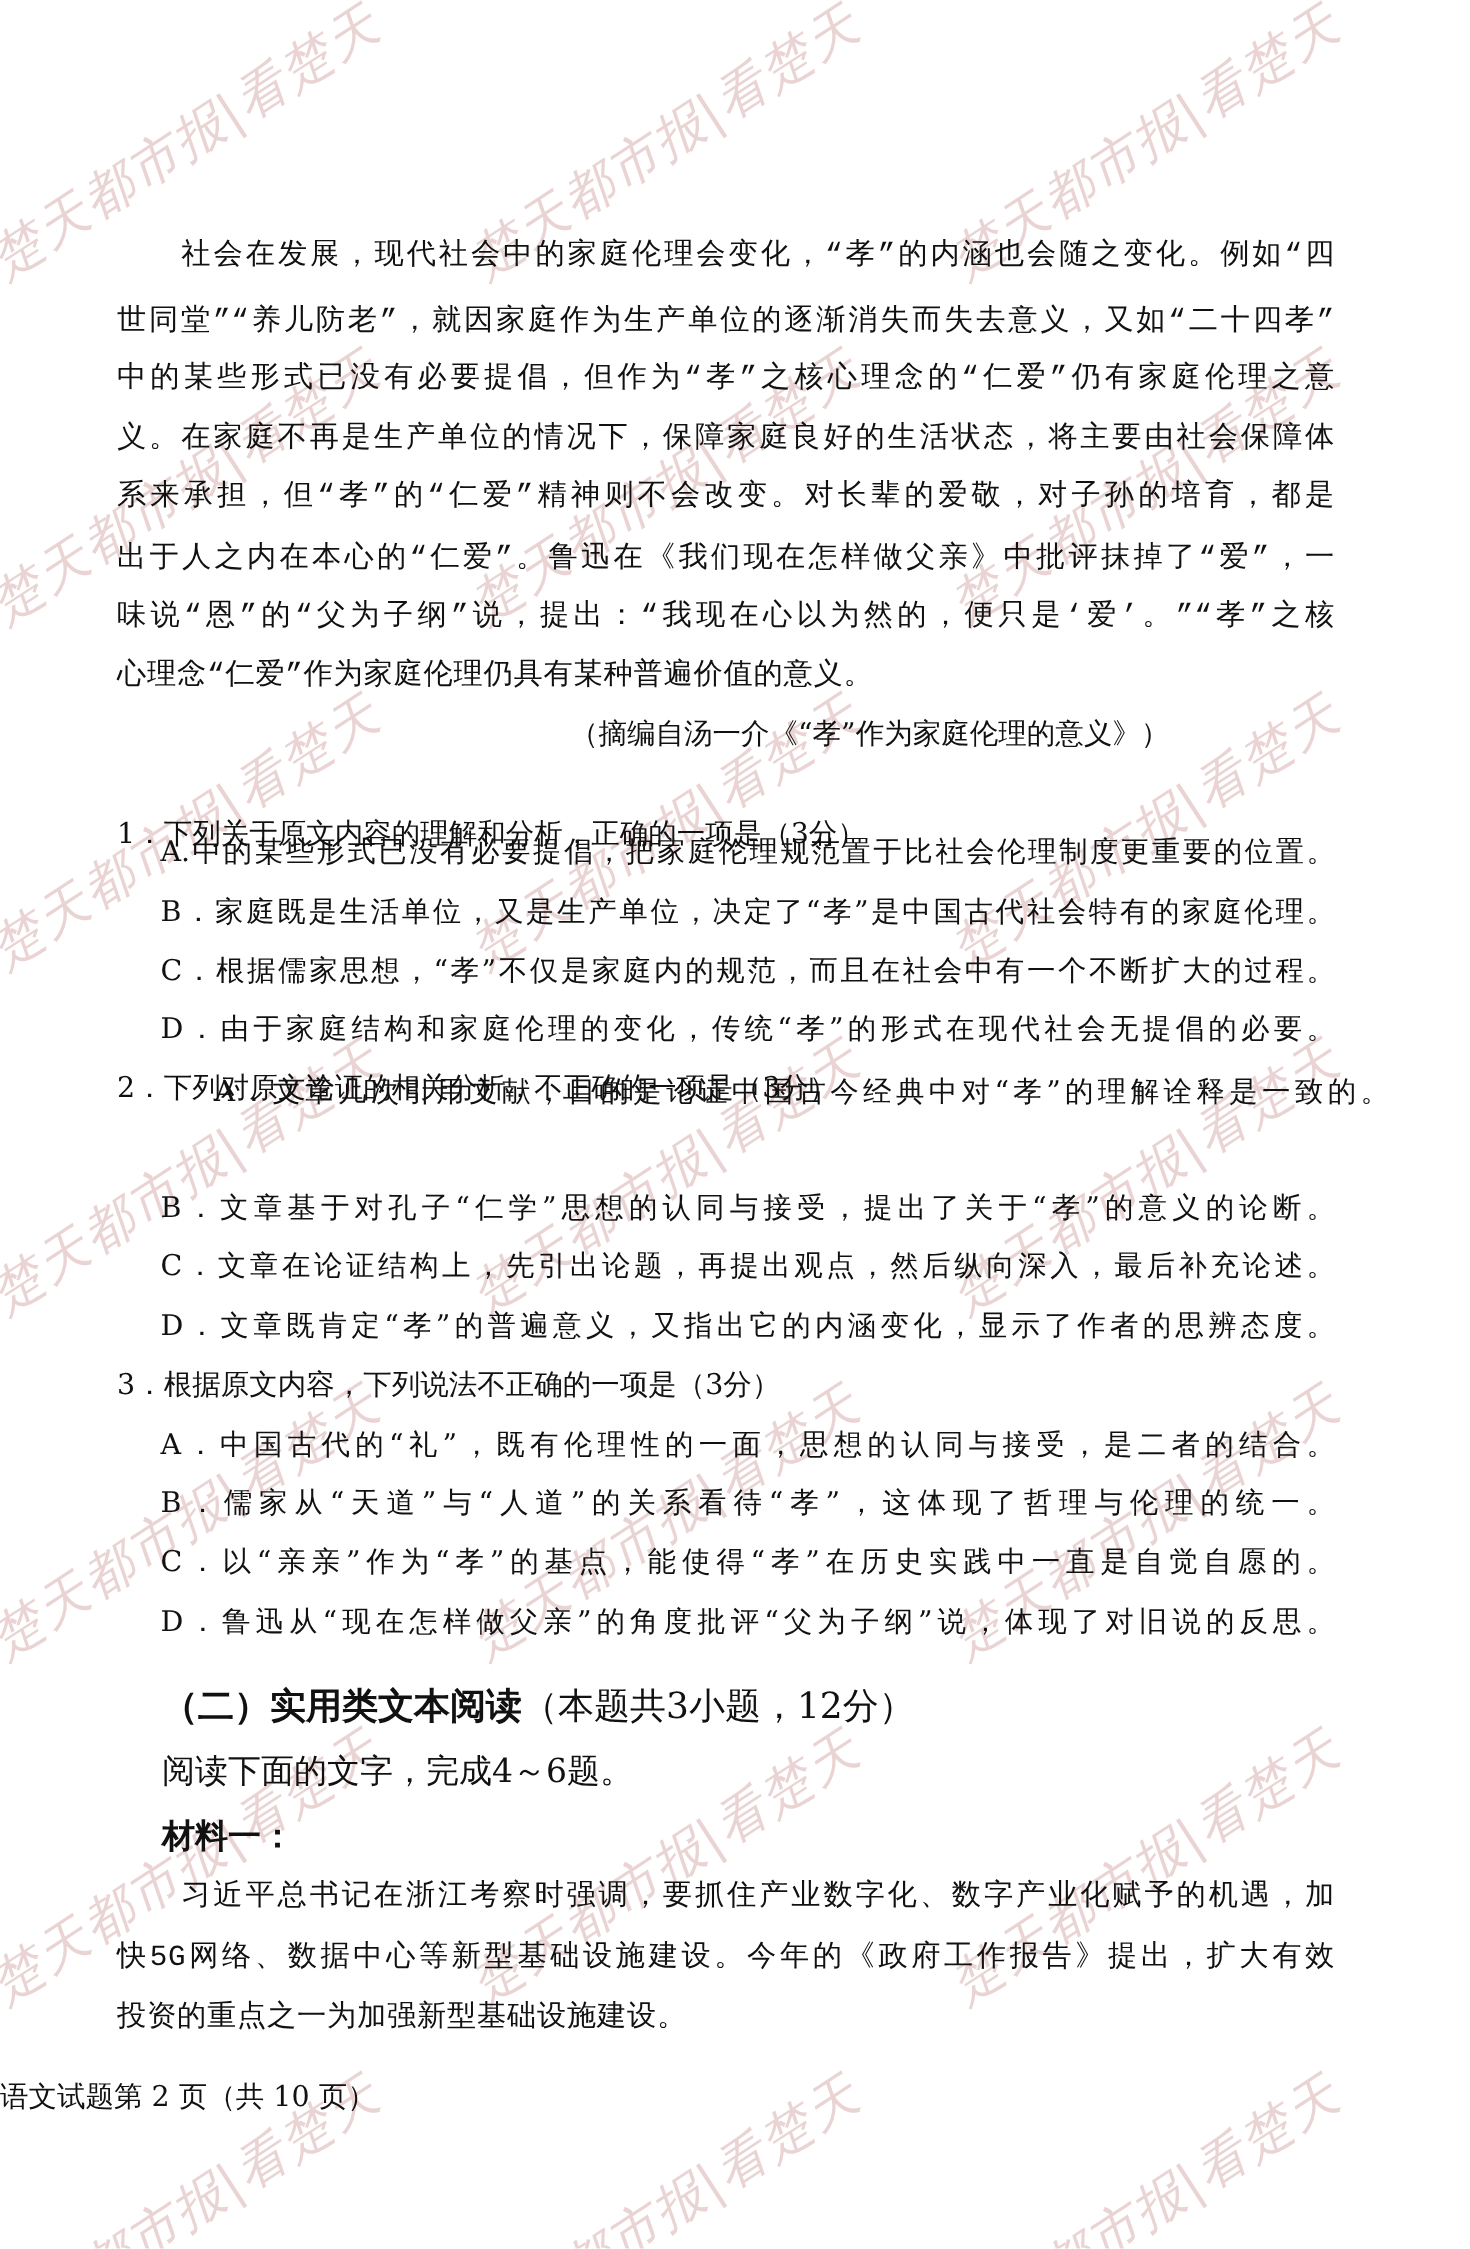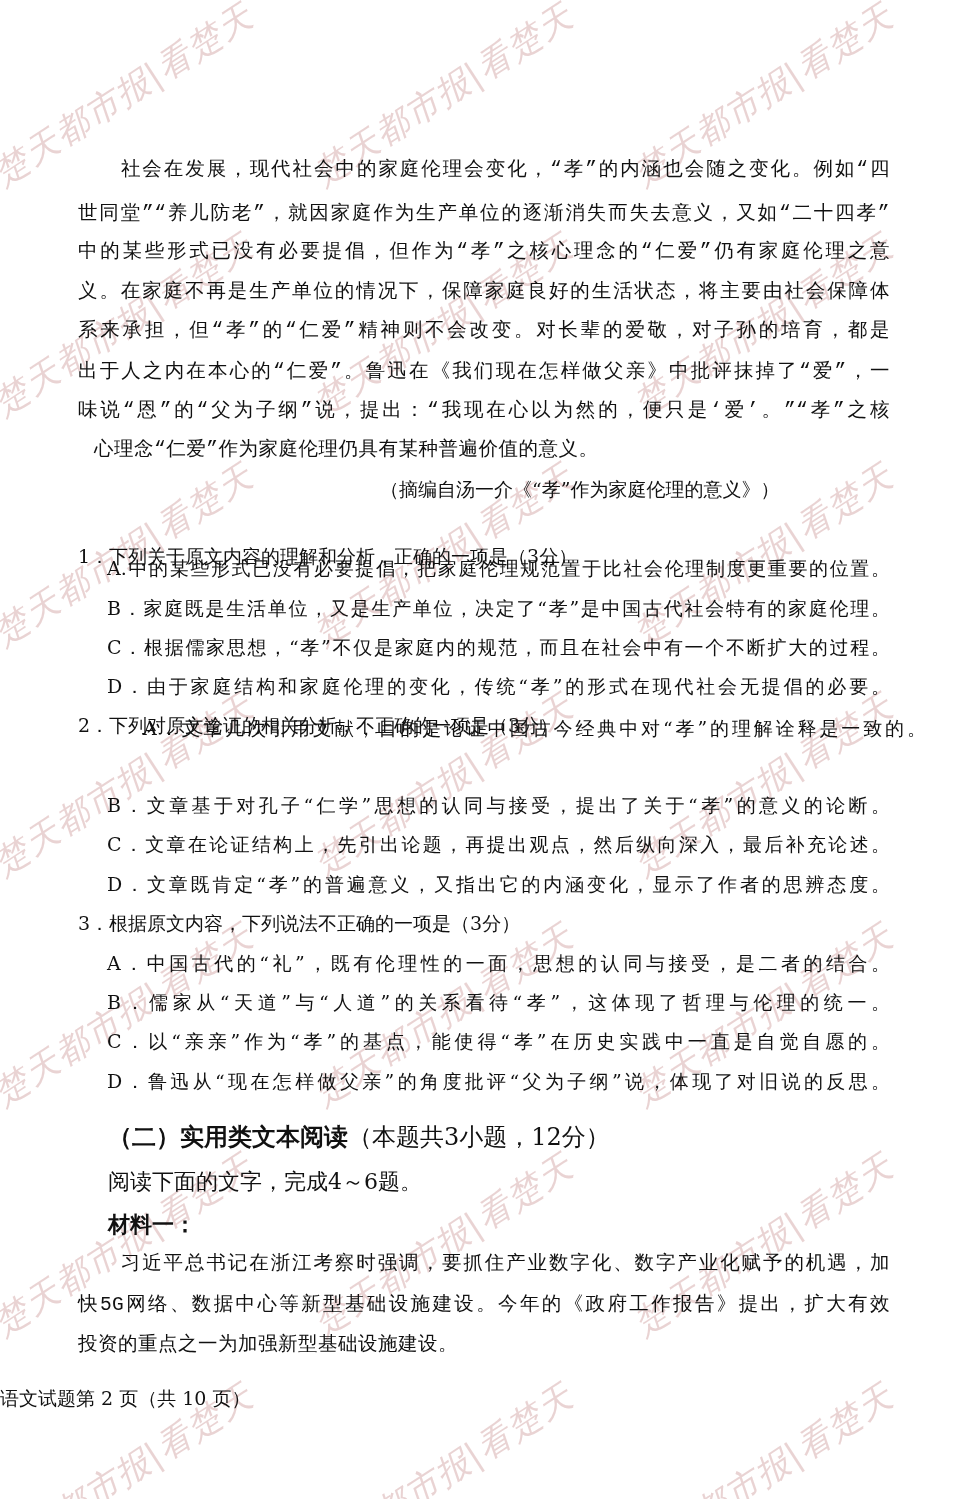--- a/index.html
+++ b/index.html
@@ -144,21 +144,21 @@
 <div class="page">
 
   <div>
     <div class="line" style="top:158px;">　　社会在发展，现代社会中的家庭伦理会变化，“孝”的内涵也会随之变化。例如“四</div>
     <div class="line" style="top:202px;">世同堂”“养儿防老”，就因家庭作为生产单位的逐渐消失而失去意义，又如“二十四孝”</div>
     <div class="line" style="top:240px;">中的某些形式已没有必要提倡，但作为“孝”之核心理念的“仁爱”仍有家庭伦理之意</div>
     <div class="line" style="top:280px;">义。在家庭不再是生产单位的情况下，保障家庭良好的生活状态，将主要由社会保障体</div>
     <div class="line" style="top:319px;">系来承担，但“孝”的“仁爱”精神则不会改变。对长辈的爱敬，对子孙的培育，都是</div>
     <div class="line" style="top:360px;">出于人之内在本心的“仁爱”。鲁迅在《我们现在怎样做父亲》中批评抹掉了“爱”，一</div>
     <div class="line" style="top:399px;">味说“恩”的“父为子纲”说，提出：“我现在心以为然的，便只是‘爱’。”“孝”之核</div>
-    <div class="line noj" style="top:438px;margin-left:16px;">心理念“仁爱”作为家庭伦理仍具有某种普遍价值的意义。</div>
+    <div class="line noj" style="top:438px;">心理念“仁爱”作为家庭伦理仍具有某种普遍价值的意义。</div>
     <div class="source" style="top:477px;">（摘编自汤一介《“孝”作为家庭伦理的意义》）</div>
   </div>
 
   <div>
     <div class="q-stem" style="top:544px;">1．下列关于原文内容的理解和分析，正确的一项是（3分）</div>
     <div class="opt" style="top:556px;">A.中的某些形式已没有必要提倡，把家庭伦理规范置于比社会伦理制度更重要的位置。</div>
     <div class="opt" style="top:596px;">B．家庭既是生活单位，又是生产单位，决定了“孝”是中国古代社会特有的家庭伦理。</div>
     <div class="opt" style="top:635px;">C．根据儒家思想，“孝”不仅是家庭内的规范，而且在社会中有一个不断扩大的过程。</div>
     <div class="opt" style="top:674px;">D．由于家庭结构和家庭伦理的变化，传统“孝”的形式在现代社会无提倡的必要。</div>
   </div>

